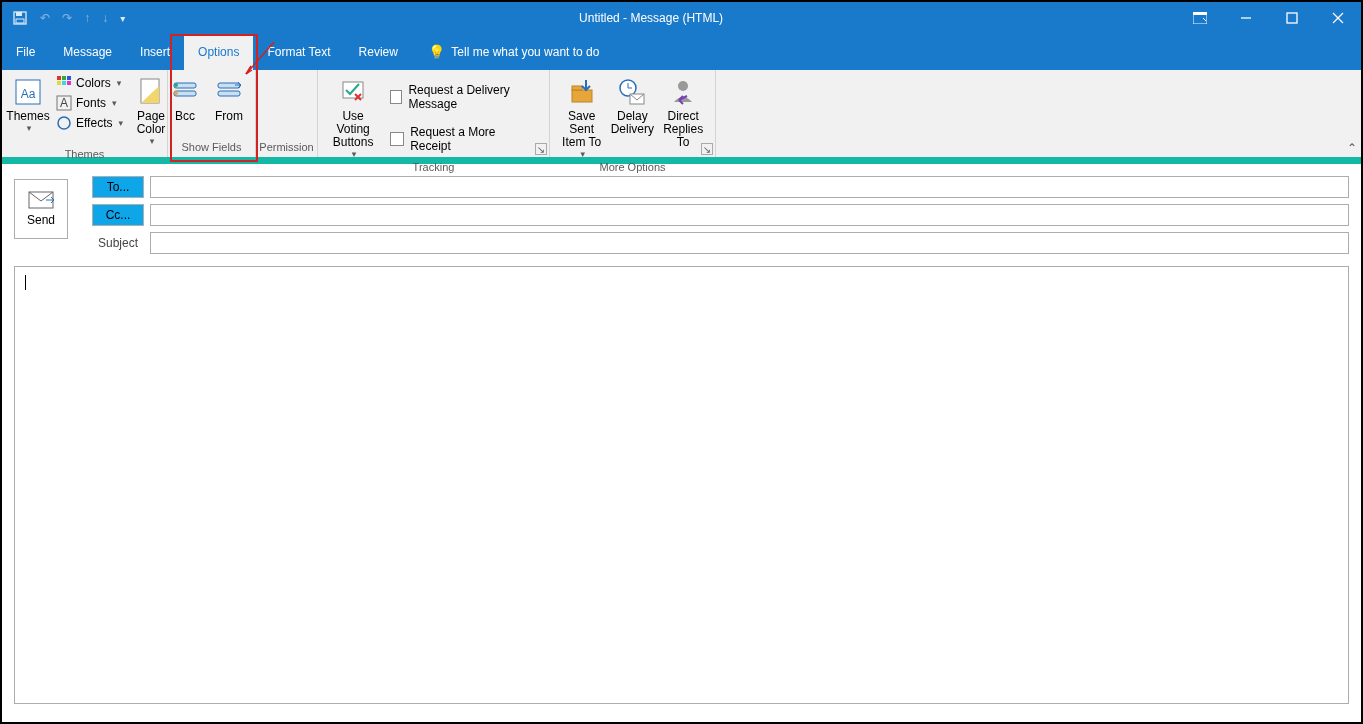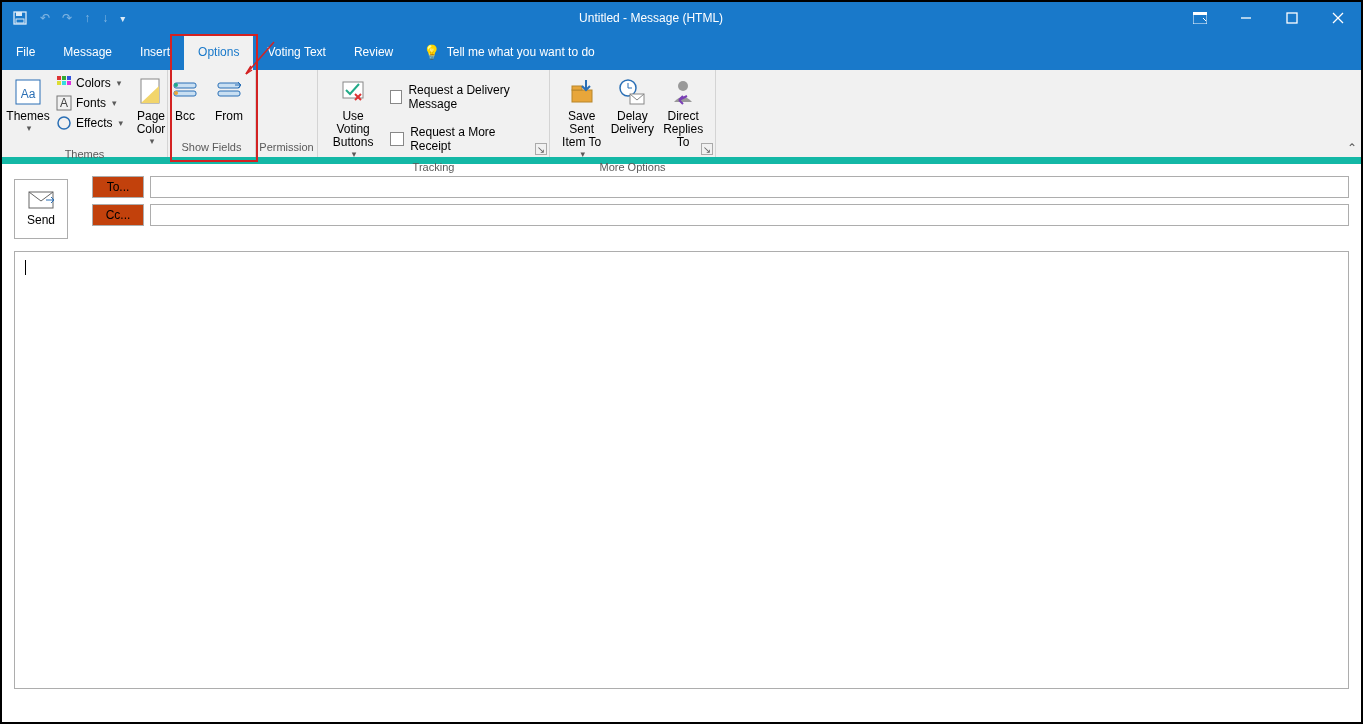--- a/index.html
+++ b/index.html
@@ -45,21 +45,21 @@
 
 .hl-box { position:absolute; border:2px solid #d32222; pointer-events:none; }
 .hl-arrow { position:absolute; pointer-events:none; }
 
 
 .compose { padding:12px; display:flex; gap:4px; }
 .sendcol { width:74px; display:flex; }
 .send-btn { width:54px; height:60px; border:1px solid #adadad; background:#fff; display:flex; flex-direction:column; align-items:center; justify-content:center; gap:4px; cursor:pointer; margin-top:3px; }
 .fieldcol { flex:1; display:flex; flex-direction:column; gap:6px; }
 .field-row { display:flex; align-items:center; gap:6px; }
-.addr-btn { width:52px; height:22px; border:1px solid #adadad; background:#c2410c; cursor:pointer; display:flex; align-items:center; justify-content:center; }
+.addr-btn { width:52px; height:22px; border:1px solid #adadad; background:#0ea5e9; cursor:pointer; display:flex; align-items:center; justify-content:center; }
 .subj-lbl { width:52px; text-align:center; color:#444; }
 .tinput { flex:1; height:22px; border:1px solid #adadad; padding:0 4px; outline:none; }
 
 .body-area { margin:0 12px 12px 12px; border:1px solid #adadad; height:438px; padding:8px 10px; outline:none; }
 .cursor { display:inline-block; width:1px; height:15px; background:#000; vertical-align:middle; }
 
 
 svg { display:block; }
 </style>
 </head>
@@ -115,21 +115,21 @@
   <div class="tab">
       <span>Message</span>
     </div>
   <div class="tab">
       <span>Insert</span>
     </div>
   <div class="tab active">
       <span>Options</span>
     </div>
   <div class="tab">
-      <span>Voting Text</span>
+      <span>Format Text</span>
     </div>
   <div class="tab">
       <span>Review</span>
     </div>
   <div class="tellme">
     <span class="bulb">💡</span>
     <span>Tell me what you want to do</span>
   </div>
 </div>
 
@@ -323,16 +323,20 @@
           <span>To...</span>
         </div>
       <input class="tinput" style="">
     </div>
     <div class="field-row">
       <div class="addr-btn">
           <span>Cc...</span>
         </div>
       <input class="tinput" style="">
     </div>
+    <div class="field-row">
+      <div class="subj-lbl">Subject</div>
+      <input class="tinput" style="">
+    </div>
   </div>
 </div>
 
 <div class="body-area" contenteditable="true" style=""><span class="cursor"></span></div>
 
 </body></html>

